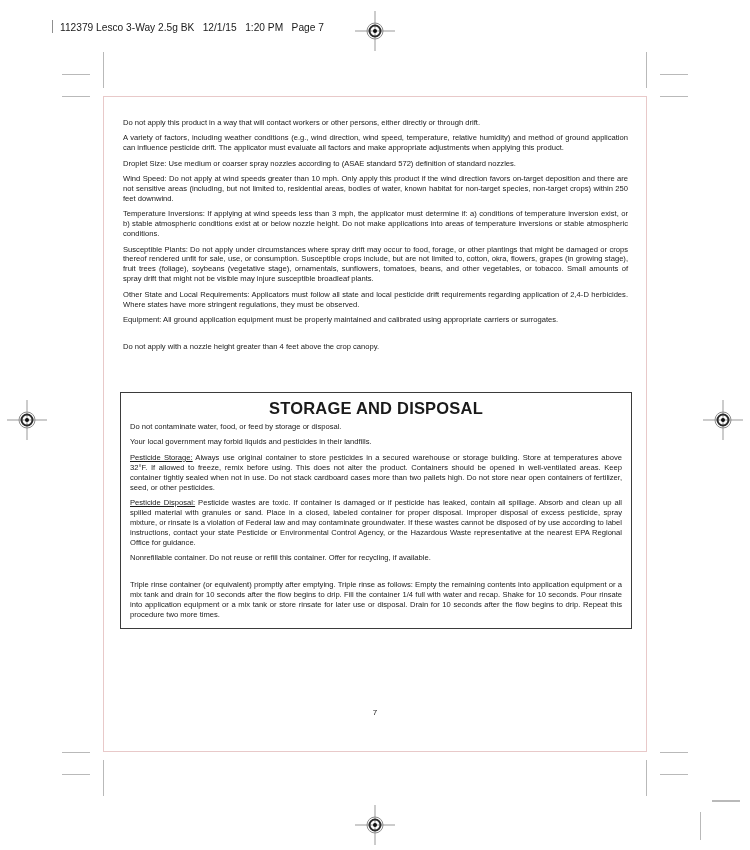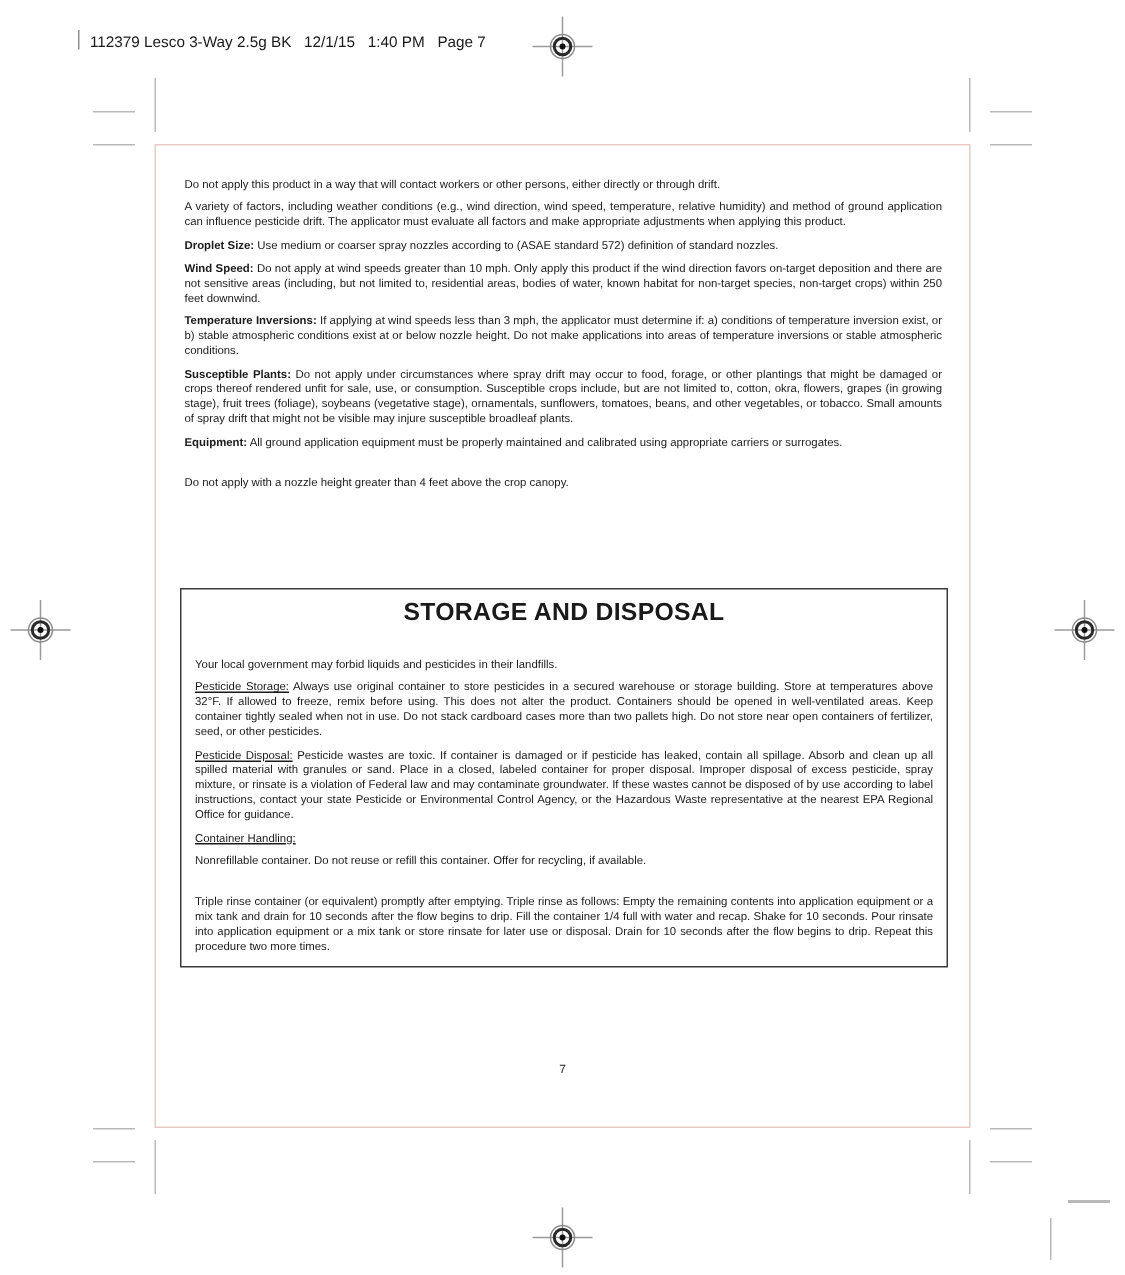--- a/index.html
+++ b/index.html
@@ -87,35 +87,35 @@
     font-size: 13.2px;
     font-weight: bold;
     text-align: center;
     margin: 0 0 5px 0;
     letter-spacing: 0.2px;
   }
   h1.box-title {
     font-size: 16.5px;
     font-weight: bold;
     text-align: center;
-    margin: 0 0 20px 0;
+    margin: 0 0 4px 0;
     letter-spacing: 0.2px;
   }
 
   p.body {
     font-size: 7.6px;
     line-height: 9.9px;
     margin: 0 0 5.5px 0;
     text-align: justify;
     text-justify: inter-word;
   }
   p.body:last-child { margin-bottom: 0; margin-top: 17px; }
   p.noj { text-align: left; }
 
-  .lead { font-weight: bold; }
+  .lead { font-weight: normal; }
   .lead-u { font-weight: normal; text-decoration: underline; }
 
   
   #storage-box {
     position: absolute;
     left: 120px;
     top: 392px;
     width: 512px;
     box-sizing: border-box;
     border: 1.4px solid #3b3b3b;
@@ -195,56 +195,57 @@
 </div>
 
 <div class="reg-mark" style="left:362px; top:812px;">
   <span class="cross-h"></span>
   <span class="cross-v"></span>
   <span class="ring-outer"></span>
   <span class="ring-inner"></span>
   <span class="dot"></span>
 </div>
 
-<div id="doc-header"><span class="bar"></span><span>112379 Lesco 3-Way 2.5g BK   12/1/15   1:40 PM   Page 7</span></div>
+<div id="doc-header"><span class="bar"></span><span>112379 Lesco 3-Way 2.5g BK   12/1/15   1:20 PM   Page 7</span></div>
 
 <div id="page-trim"></div>
 
 <div id="content-col">
 
 
   <p class="body noj">Do not apply this product in a way that will contact workers or other persons, either directly or through drift.</p>
 
   <p class="body">A variety of factors, including weather conditions (e.g., wind direction, wind speed, temperature, relative humidity) and method of ground application can influence pesticide drift. The applicator must evaluate all factors and make appropriate adjustments when applying this product.</p>
 
   <p class="body noj"><span class="lead">Droplet Size:</span><span> Use medium or coarser spray nozzles according to (ASAE standard 572) definition of standard nozzles.</span></p>
 
   <p class="body"><span class="lead">Wind Speed:</span><span> Do not apply at wind speeds greater than 10 mph. Only apply this product if the wind direction favors on-target deposition and there are not sensitive areas (including, but not limited to, residential areas, bodies of water, known habitat for non-target species, non-target crops) within 250 feet downwind.</span></p>
 
   <p class="body"><span class="lead">Temperature Inversions:</span><span> If applying at wind speeds less than 3 mph, the applicator must determine if: a) conditions of temperature inversion exist, or b) stable atmospheric conditions exist at or below nozzle height. Do not make applications into areas of temperature inversions or stable atmospheric conditions.</span></p>
 
   <p class="body"><span class="lead">Susceptible Plants:</span><span> Do not apply under circumstances where spray drift may occur to food, forage, or other plantings that might be damaged or crops thereof rendered unfit for sale, use, or consumption. Susceptible crops include, but are not limited to, cotton, okra, flowers, grapes (in growing stage), fruit trees (foliage), soybeans (vegetative stage), ornamentals, sunflowers, tomatoes, beans, and other vegetables, or tobacco. Small amounts of spray drift that might not be visible may injure susceptible broadleaf plants.</span></p>
 
+  <p class="body"><span class="lead">Other State and Local Requirements:</span><span> Applicators must follow all state and local pesticide drift requirements regarding application of 2,4-D herbicides. Where states have more stringent regulations, they must be observed.</span></p>
 
   <p class="body"><span class="lead">Equipment:</span><span> All ground application equipment must be properly maintained and calibrated using appropriate carriers or surrogates.</span></p>
 
   <p class="body noj">Do not apply with a nozzle height greater than 4 feet above the crop canopy.</p>
 </div>
 
 <div id="storage-box">
 
   <h1 class="box-title">STORAGE AND DISPOSAL</h1>
 
+  <p class="body noj">Do not contaminate water, food, or feed by storage or disposal.</p>
 
   <p class="body noj">Your local government may forbid liquids and pesticides in their landfills.</p>
 
   <p class="body"><span class="lead-u">Pesticide Storage:</span><span> Always use original container to store pesticides in a secured warehouse or storage building. Store at temperatures above 32°F. If allowed to freeze, remix before using. This does not alter the product. Containers should be opened in well-ventilated areas. Keep container tightly sealed when not in use. Do not stack cardboard cases more than two pallets high. Do not store near open containers of fertilizer, seed, or other pesticides.</span></p>
 
   <p class="body"><span class="lead-u">Pesticide Disposal:</span><span> Pesticide wastes are toxic. If container is damaged or if pesticide has leaked, contain all spillage. Absorb and clean up all spilled material with granules or sand. Place in a closed, labeled container for proper disposal. Improper disposal of excess pesticide, spray mixture, or rinsate is a violation of Federal law and may contaminate groundwater. If these wastes cannot be disposed of by use according to label instructions, contact your state Pesticide or Environmental Control Agency, or the Hazardous Waste representative at the nearest EPA Regional Office for guidance.</span></p>
 
-  <p class="body noj"><span class="lead-u">Container Handling:</span></p>
 
   <p class="body noj">Nonrefillable container. Do not reuse or refill this container. Offer for recycling, if available.</p>
 
   <p class="body">Triple rinse container (or equivalent) promptly after emptying. Triple rinse as follows: Empty the remaining contents into application equipment or a mix tank and drain for 10 seconds after the flow begins to drip. Fill the container 1/4 full with water and recap. Shake for 10 seconds. Pour rinsate into application equipment or a mix tank or store rinsate for later use or disposal. Drain for 10 seconds after the flow begins to drip. Repeat this procedure two more times.</p>
 </div>
 
 <div id="page-number">7</div>
 
 </body></html>

